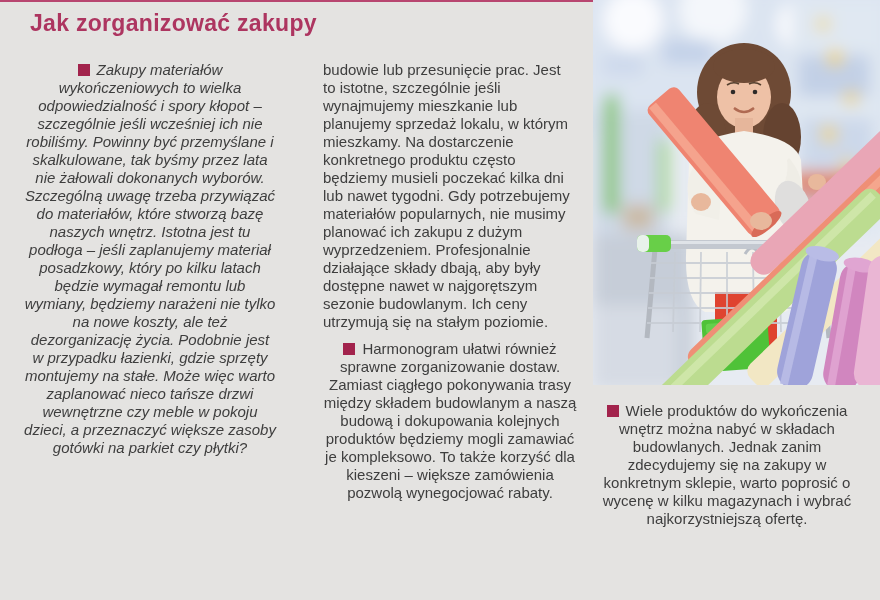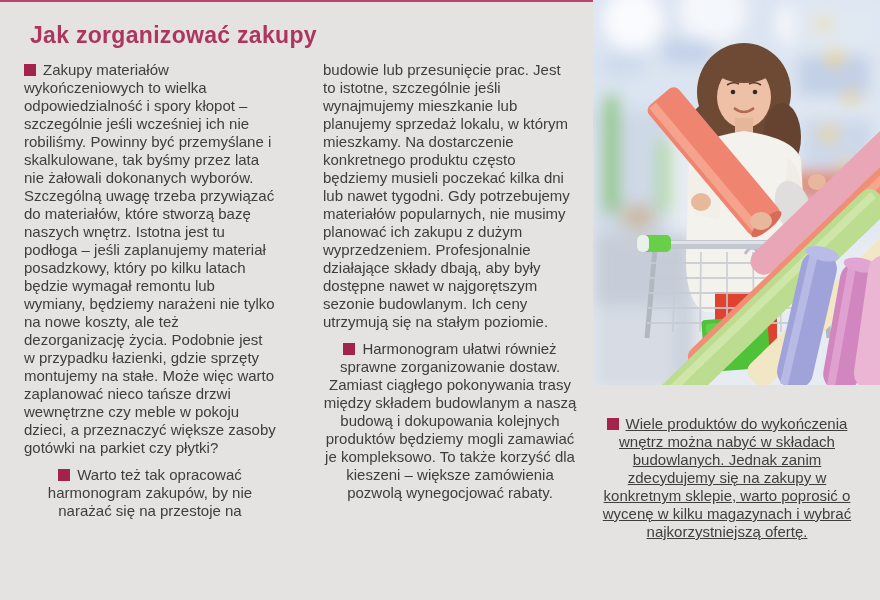--- a/index.html
+++ b/index.html
@@ -15,32 +15,32 @@
     background:var(--bg);
     font-family:"Liberation Sans", sans-serif;
     position:relative;
   }
   .page{position:relative;width:880px;height:600px;background:var(--bg);}
   .top-rule{
     position:absolute;left:0;top:0;width:593px;height:2px;
     background:var(--rule-color);
   }
   .page-title{
-    position:absolute;left:30px;top:22px;
+    position:absolute;left:30px;top:10px;
     font-size:23px;font-weight:bold;color:var(--title-color);
     letter-spacing:0.3px;
   }
   .col{
     position:absolute;top:61px;
     font-size:15px;line-height:18px;color:var(--text-color);
   }
-  .col-1{left:24px;width:252px;}
+  .col-1{left:24px;width:252px;font-style:italic;}
   .col-2{left:323px;width:254px;}
   .col-3{left:593px;top:0;width:287px;}
-  .col-3 .col-text{margin-top:30px;width:268px;text-decoration:underline;}
+  .col-3 .col-text{margin-top:17px;width:268px;}
   .para{margin:0 0 9px 0;}
   .para:last-child{margin-bottom:0;text-align:center;}
   .bullet{
     display:inline-block;width:12px;height:12px;
     background:var(--bullet-color);
     margin-right:7px;vertical-align:-1px;
   }
   .photo-wrap{
     width:287px;height:385px;overflow:hidden;background:#e7ebf2;
   }
@@ -50,21 +50,20 @@
 <body>
 
 <div class="page">
 
   <div class="top-rule"></div>
 
   <h1 class="page-title">Jak zorganizować zakupy</h1>
 
   <div class="col col-1">
       <p class="para"><span class="bullet"></span>Zakupy materiałów wykończeniowych to wielka odpowiedzialność i spory kłopot – szczególnie jeśli wcześniej ich nie robiliśmy. Powinny być przemyślane i skalkulowane, tak byśmy przez lata nie żałowali dokonanych wyborów. Szczególną uwagę trzeba przywiązać do materiałów, które stworzą bazę naszych wnętrz. Istotna jest tu podłoga – jeśli zaplanujemy materiał posadzkowy, który po kilku latach będzie wymagał remontu lub wymiany, będziemy narażeni nie tylko na nowe koszty, ale też dezorganizację życia. Podobnie jest w przypadku łazienki, gdzie sprzęty montujemy na stałe. Może więc warto zaplanować nieco tańsze drzwi wewnętrzne czy meble w pokoju dzieci, a przeznaczyć większe zasoby gotówki na parkiet czy płytki?</p>
-      <p class="para"><span class="bullet"></span>Warto też tak opracować harmonogram zakupów, by nie narażać się na przestoje na</p>
     </div>
 
   <div class="col col-2">
       <p class="para">budowie lub przesunięcie prac. Jest to istotne, szczególnie jeśli wynajmujemy mieszkanie lub planujemy sprzedaż lokalu, w którym mieszkamy. Na dostarczenie konkretnego produktu często będziemy musieli poczekać kilka dni lub nawet tygodni. Gdy potrzebujemy materiałów popularnych, nie musimy planować ich zakupu z dużym wyprzedzeniem. Profesjonalnie działające składy dbają, aby były dostępne nawet w najgorętszym sezonie budowlanym. Ich ceny utrzymują się na stałym poziomie.</p>
       <p class="para"><span class="bullet"></span>Harmonogram ułatwi również sprawne zorganizowanie dostaw. Zamiast ciągłego pokonywania trasy między składem budowlanym a naszą budową i dokupowania kolejnych produktów będziemy mogli zamawiać je kompleksowo. To także korzyść dla kieszeni – większe zamówienia pozwolą wynegocjować rabaty.</p>
     </div>
 
   <div class="col col-3">
     <div class="photo-wrap">
       <svg width="287" height="385" viewBox="0 0 287 385" xmlns="http://www.w3.org/2000/svg">

